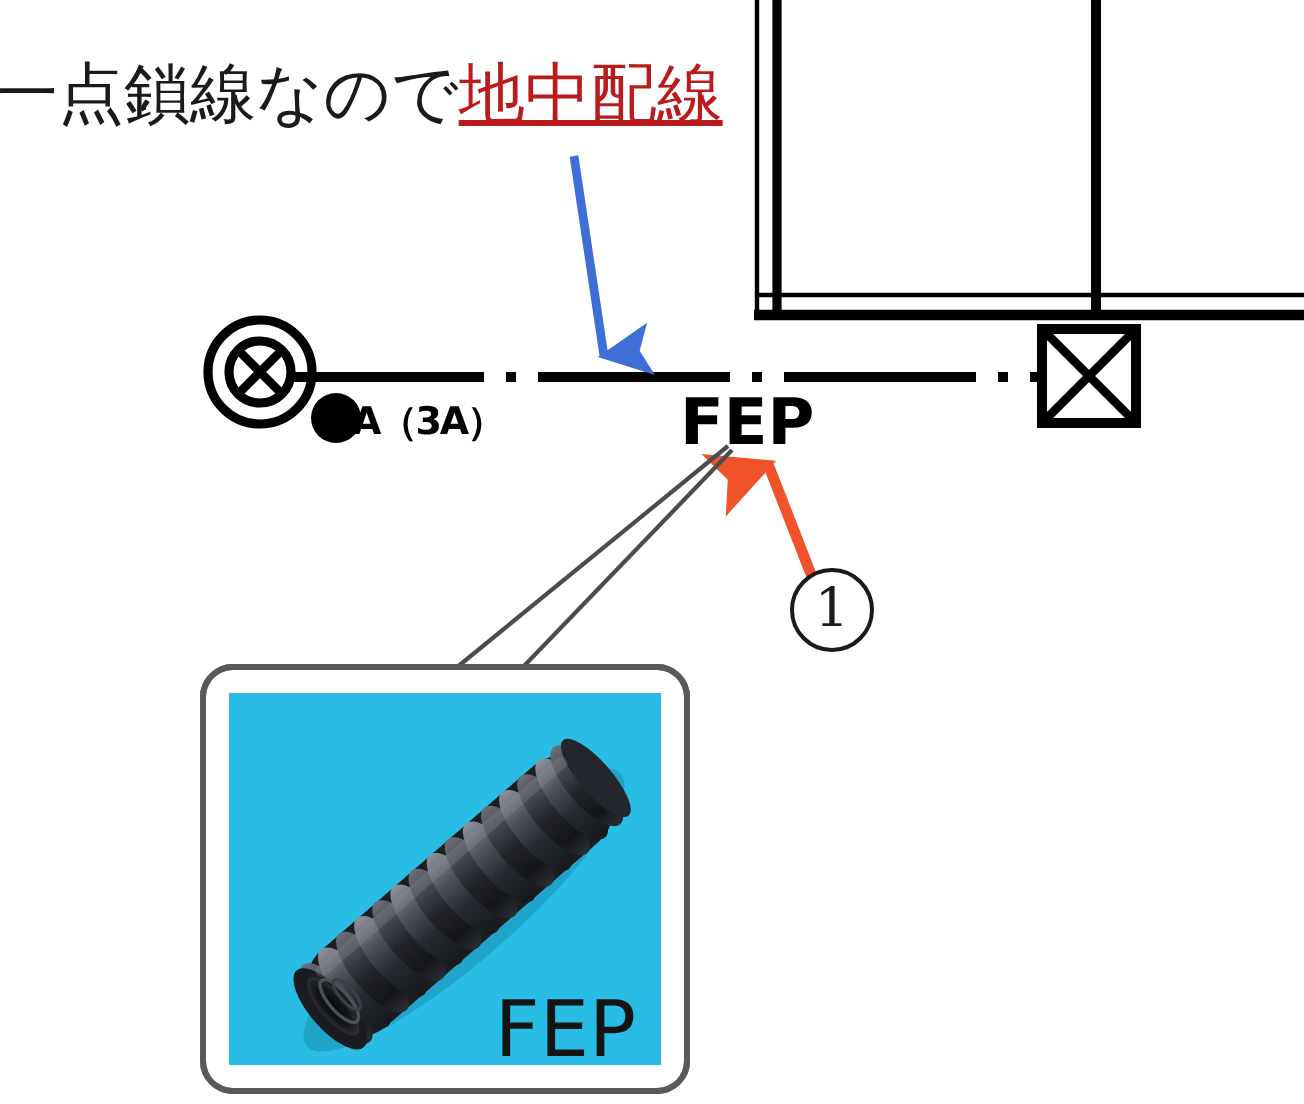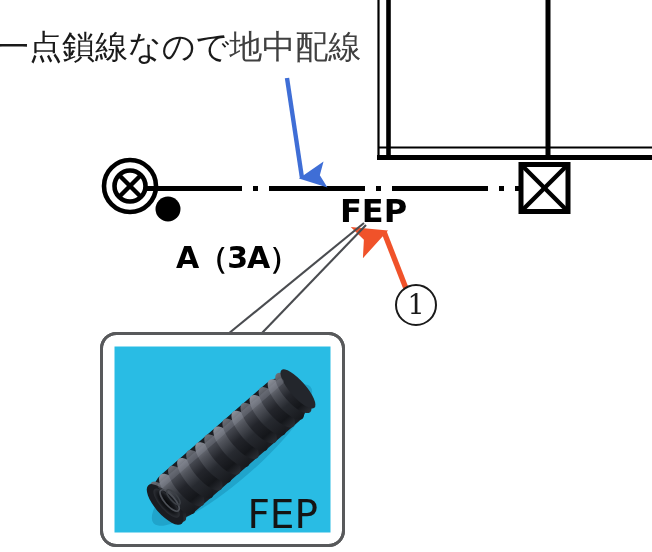--- a/index.html
+++ b/index.html
@@ -30,33 +30,33 @@
     top: 26px;
     width: 420px;
     font-family: "DejaVu Sans", "Liberation Sans", sans-serif;
     font-size: 33px;
     line-height: 42px;
     letter-spacing: 0px;
     white-space: nowrap;
     color: #1a1a1a;
   }
   .caption .red {
-    color: #404040;
+    color: #b91c1c;
+    text-decoration: underline;
   }
   .lbl-a {
     position: absolute;
     left: 176px;
     top: 198px;
     font-family: "DejaVu Sans", "Liberation Sans", sans-serif;
-    font-size: 30px;
+    font-size: 19px;
     font-weight: bold;
     color: #000000;
     white-space: nowrap;
     letter-spacing: -1px;
-    margin-top: 40px;
   }
   .lbl-fep {
     position: absolute;
     left: 340px;
     top: 192px;
     font-family: "DejaVu Sans", "Liberation Sans", sans-serif;
     font-size: 32px;
     font-weight: bold;
     color: #000000;
     white-space: nowrap;

